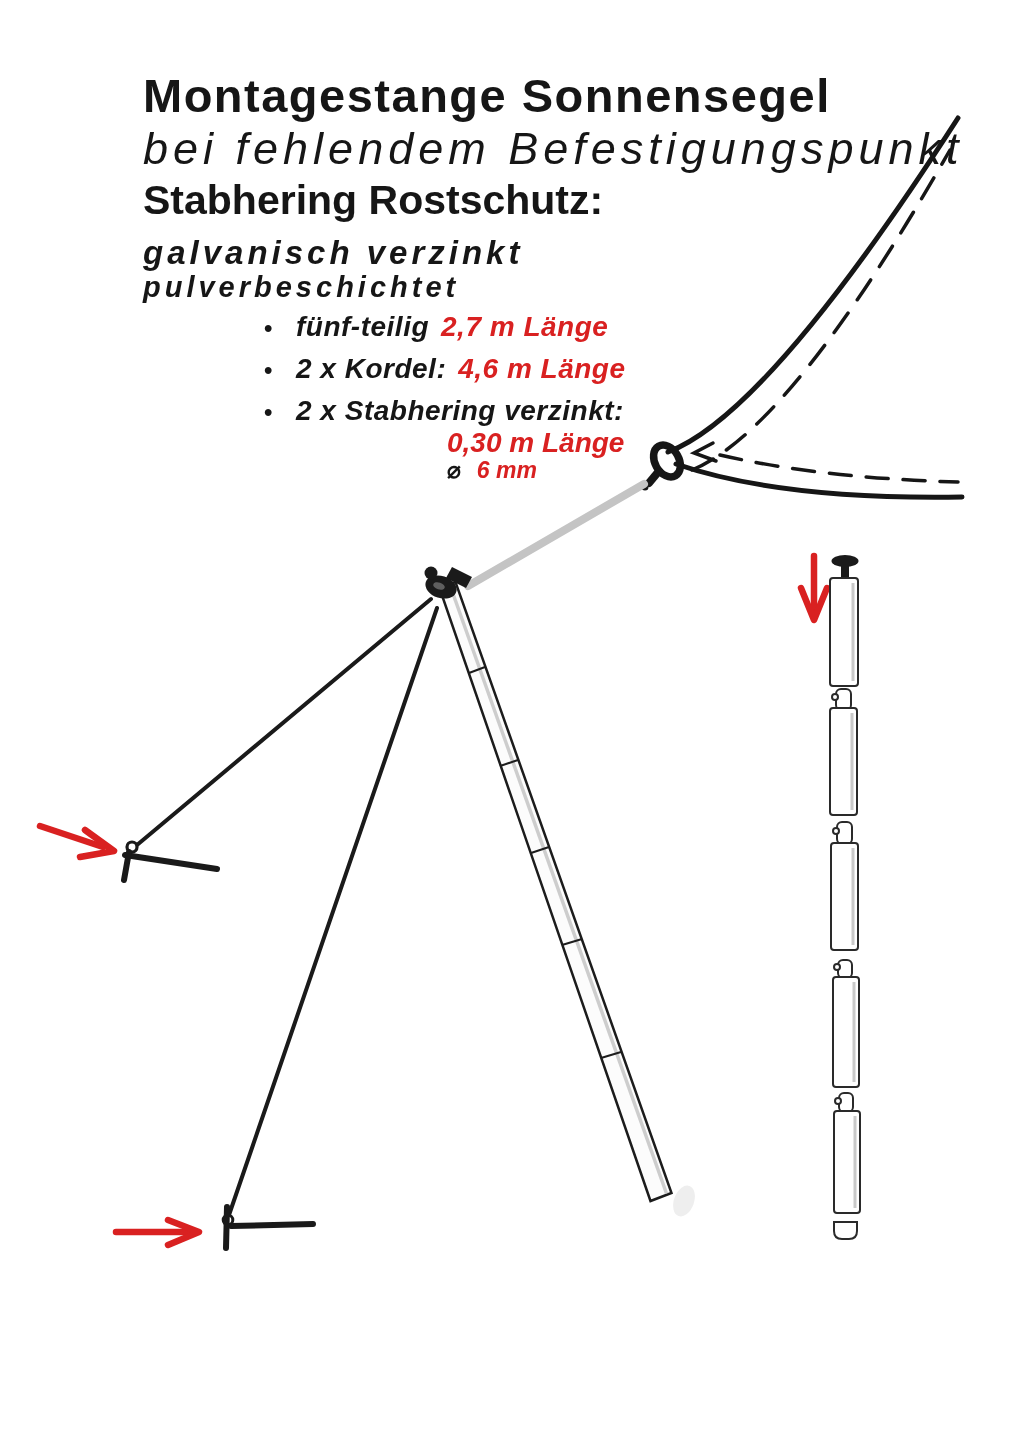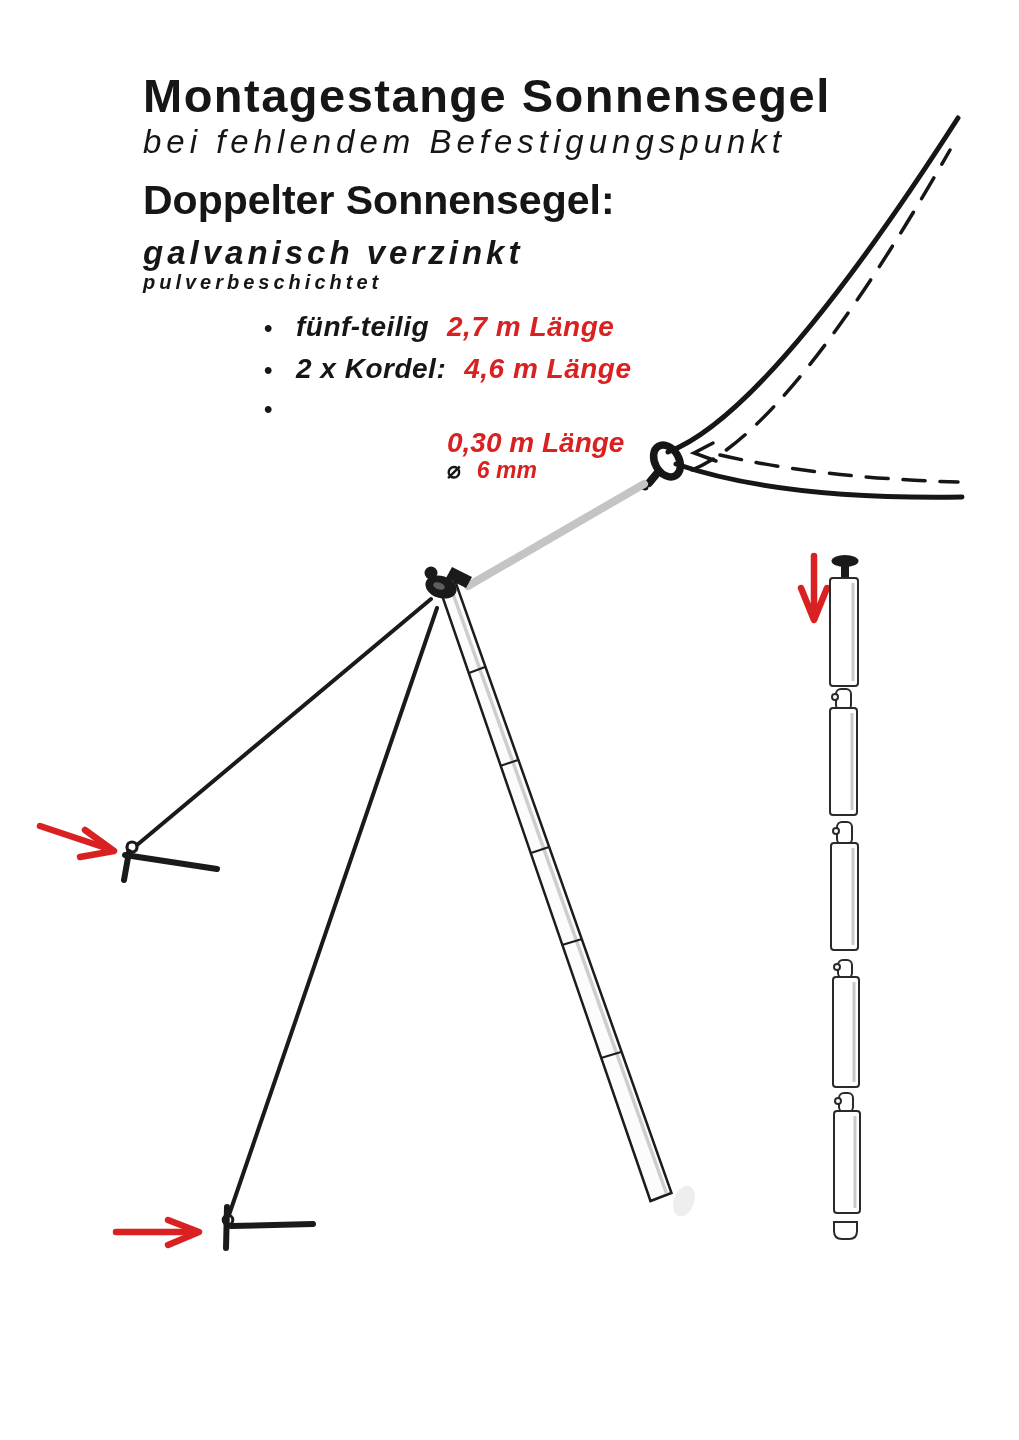--- a/index.html
+++ b/index.html
@@ -1,26 +1,26 @@
 <!DOCTYPE html>
 <html><head>
 <meta charset="utf-8">
 <style>
   html,body{margin:0;padding:0;background:#ffffff;}
   body{width:1019px;height:1440px;position:relative;overflow:hidden;
        font-family:"Liberation Sans", sans-serif;color:#161616;}
   .abs{position:absolute;white-space:nowrap;}
   .title{left:143px;top:68px;font-size:47px;font-weight:700;letter-spacing:1.5px;}
-  .subtitle{left:143px;top:123px;font-size:33px;font-style:italic;letter-spacing:5px;}
+  .subtitle{left:143px;top:123px;font-size:45px;font-style:italic;letter-spacing:5px;}
   .rust-heading{left:143px;top:177px;font-size:41px;font-weight:700;}
   .rust-line1{left:143px;top:234px;font-size:33px;font-weight:700;font-style:italic;letter-spacing:4px;}
-  .rust-line2{left:143px;top:271px;font-size:20px;font-weight:700;font-style:italic;letter-spacing:4px;}
+  .rust-line2{left:143px;top:271px;font-size:29px;font-weight:700;font-style:italic;letter-spacing:4px;}
   .spec{display:flex;align-items:baseline;font-size:28px;font-weight:700;font-style:italic;letter-spacing:.5px;}
   .spec .bullet{width:32px;font-style:normal;font-size:24px;letter-spacing:0;}
-  .spec .value{margin-left:18px;text-align:center;}
+  .spec .value{margin-left:12px;text-align:center;}
   .red{color:#d92121;}
   .row1{left:264px;top:311px;}
   .row2{left:264px;top:353px;}
   .row3{left:264px;top:395px;}
   .row4{left:447px;top:427px;font-size:28px;font-weight:700;font-style:italic;text-align:right;}
   .row5{left:447px;top:457px;font-size:23px;font-weight:700;font-style:italic;}
   .row5 .dia-sym{font-style:normal;color:#161616;margin-right:16px;}
   svg{position:absolute;left:0;top:0;}
 </style>
 </head>
@@ -120,34 +120,35 @@
       <circle cx="838" cy="1101" r="3"></circle>
       <rect x="834" y="1111" width="26" height="102" rx="3"></rect>
       <line x1="855" y1="1116" x2="855" y2="1208" stroke="#c9c9c9" stroke-width="3"></line>
     </g>
     <path d="M834,1222 L857,1222 L857,1231 Q857,1239 849,1239 L842,1239 Q834,1239 834,1231 Z"></path>
   </g>
 </svg>
 
 <div class="abs title">Montagestange Sonnensegel</div>
 <div class="abs subtitle">bei fehlendem Befestigungspunkt</div>
-<div class="abs rust-heading">Doppelter Sonnensegel:</div>
+<div class="abs rust-heading">Stabhering Rostschutz:</div>
 <div class="abs rust-line1">galvanisch verzinkt</div>
 <div class="abs rust-line2">pulverbeschichtet</div>
 
 <div class="abs spec row1">
   <span class="bullet">•</span>
   <span class="label">fünf-teilig</span>
   <span class="value red">2,7 m Länge</span>
 </div>
 <div class="abs spec row2">
   <span class="bullet">•</span>
   <span class="label">2 x Kordel:</span>
   <span class="value red">4,6 m Länge</span>
 </div>
 <div class="abs spec row3">
   <span class="bullet">•</span>
+  <span class="label">2 x Stabhering verzinkt:</span>
   <span class="value red"></span>
 </div>
 <div class="abs row4 red">0,30 m Länge</div>
 <div class="abs row5">
   <span class="dia-sym">⌀</span><span class="red">6 mm</span>
 </div>
 
 </body></html>

